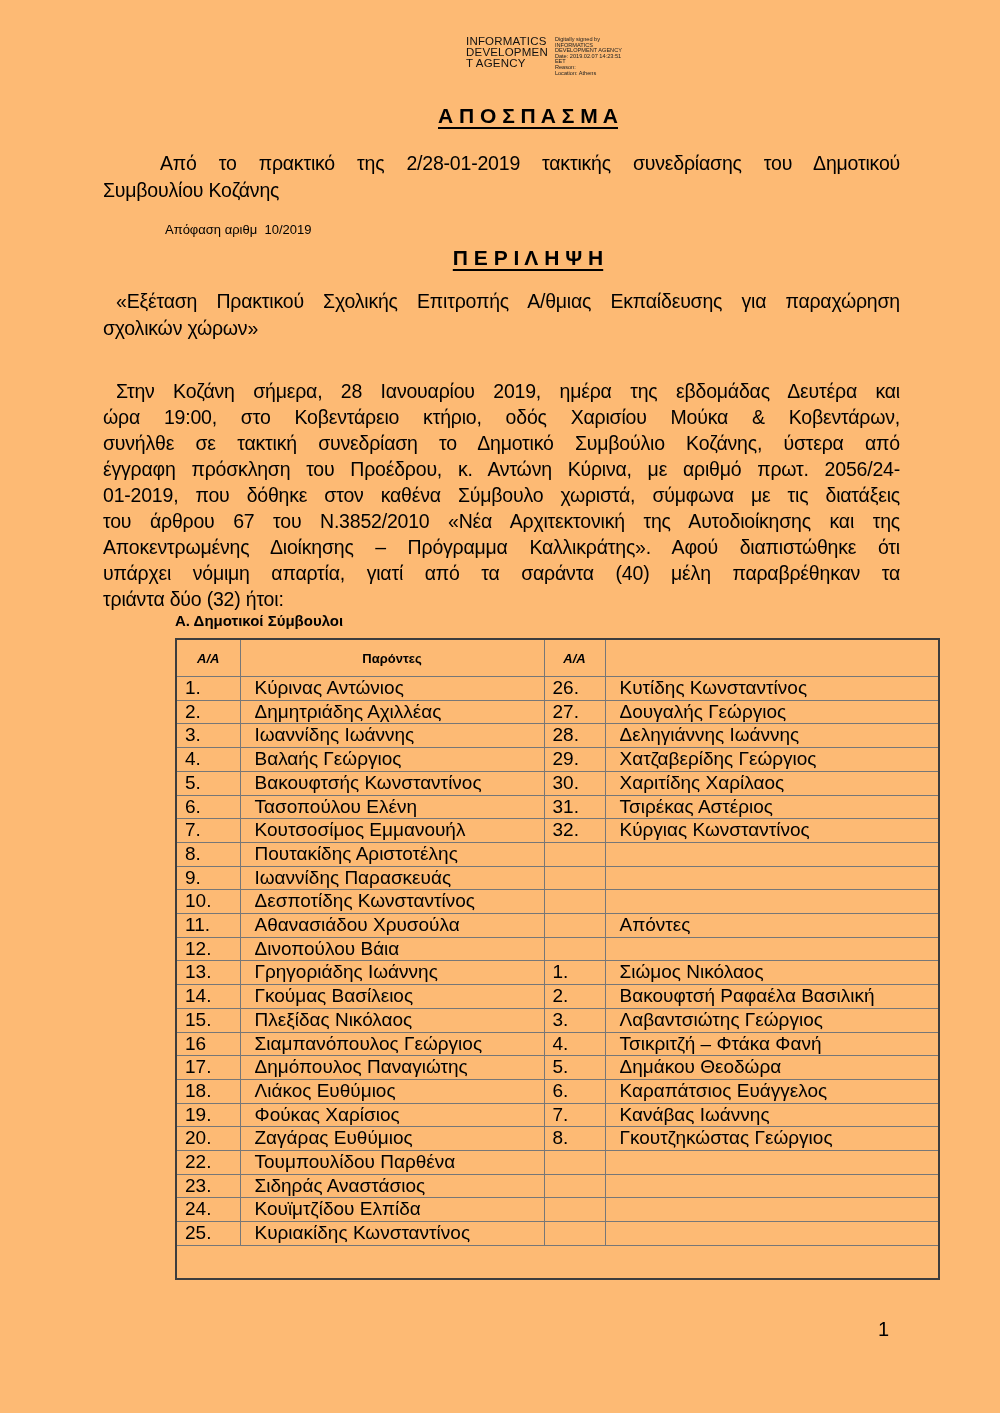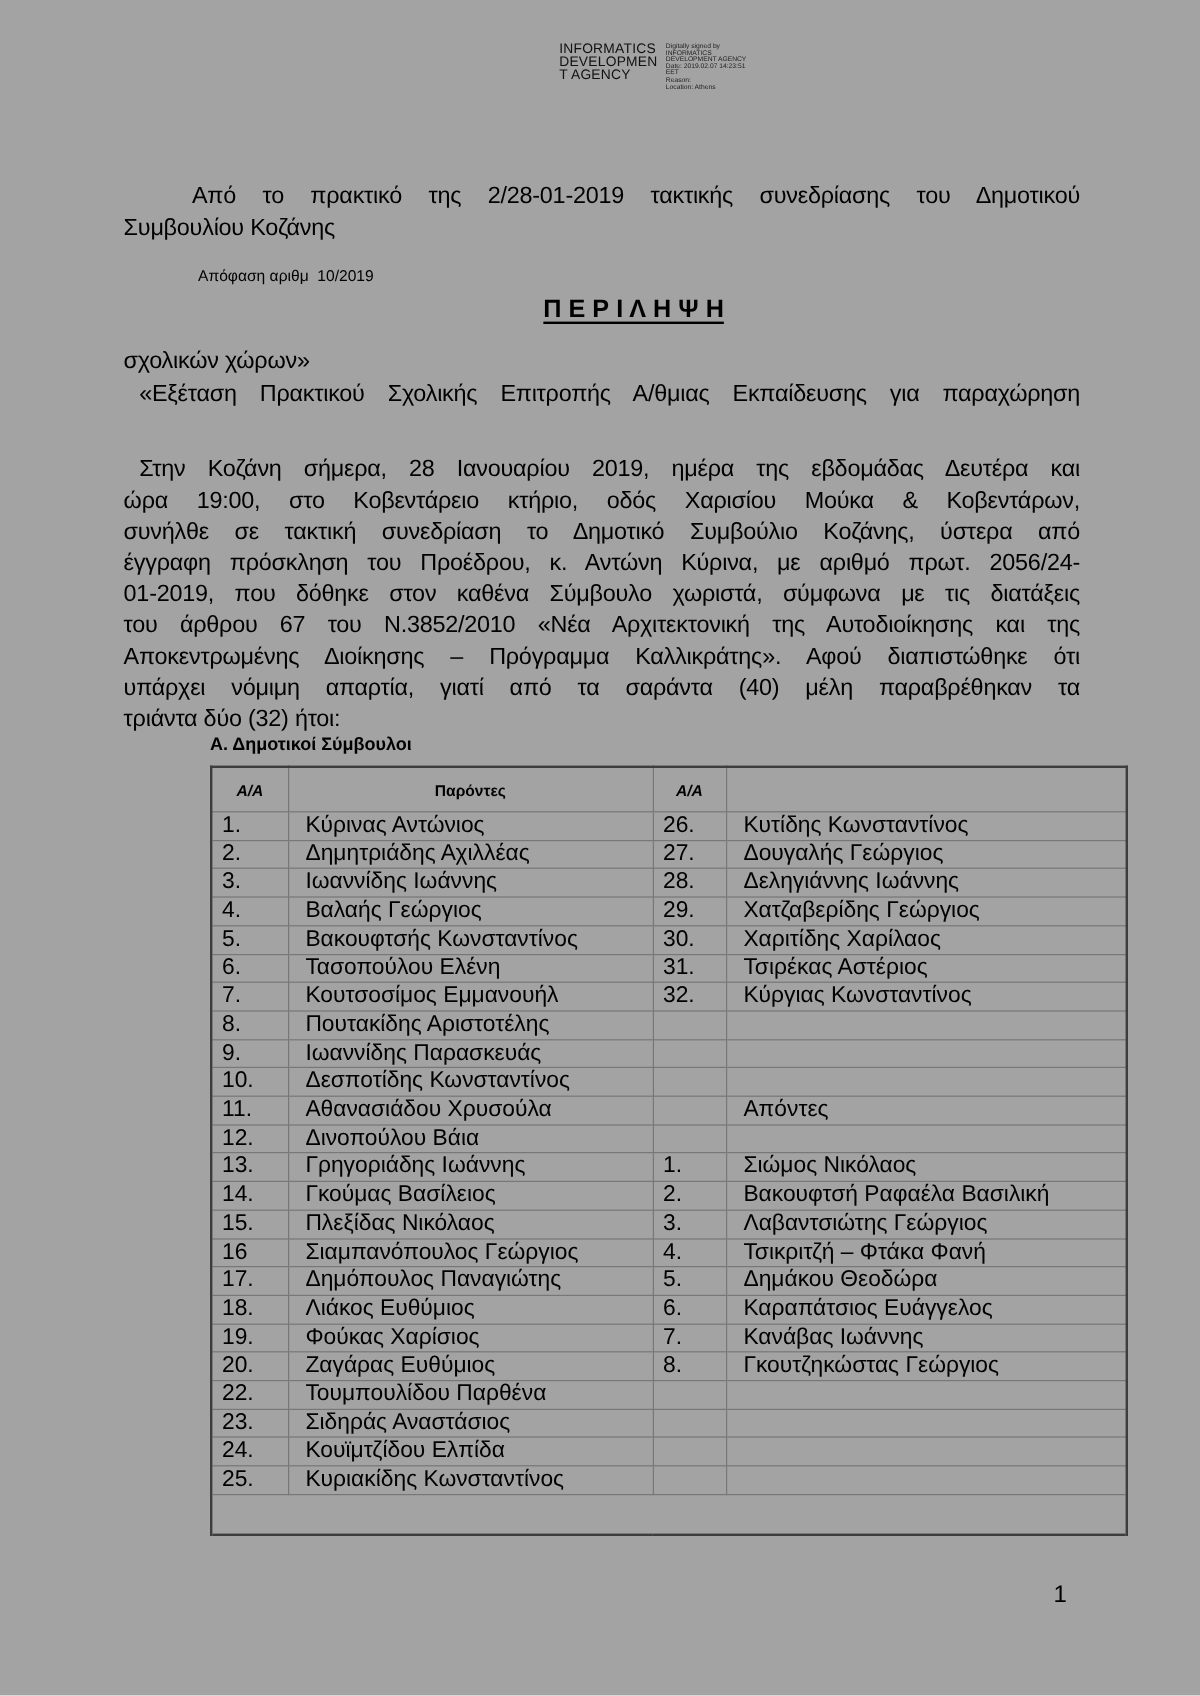--- a/index.html
+++ b/index.html
@@ -1,17 +1,17 @@
 <!DOCTYPE html>
 <html><head>
 <meta charset="utf-8">
 <style>
   html,body{margin:0;padding:0;background:#ffffff;}
   .page{
-    position:relative;width:1000px;height:1413px;background:#a3a3a3;
+    position:relative;width:1000px;height:1413px;background:#fdba74;
     font-family:"Liberation Sans","DejaVu Sans",sans-serif;color:#000;overflow:hidden;
   }
   
   .sig{position:absolute;left:466px;top:36px;display:flex;gap:7px;align-items:flex-start;}
   .sig-name{font-size:11.5px;line-height:11px;white-space:pre-line;letter-spacing:.2px;color:#111;}
   .sig-details{font-size:5.6px;line-height:5.6px;white-space:pre-line;padding-top:1px;color:#222;}
   
   .h-center{position:absolute;left:55px;width:946px;text-align:center;font-weight:bold;
     font-size:21px;text-decoration:underline;text-decoration-thickness:2px;text-underline-offset:4px;}
   .title{top:104px;}
@@ -55,33 +55,34 @@
 T AGENCY</div>
     <div class="sig-details">Digitally signed by
 INFORMATICS
 DEVELOPMENT AGENCY
 Date: 2019.02.07 14:23:51
 EET
 Reason:
 Location: Athens</div>
   </div>
 
+  <div class="h-center title">Α Π Ο Σ Π Α Σ Μ Α</div>
 
   <div class="para intro" id="intro">
       <div class="ln" style="padding-left: 57px;">Από το πρακτικό  της 2/28-01-2019 τακτικής συνεδρίασης του Δημοτικού</div>
       <div class="ln last">Συμβουλίου Κοζάνης</div>
     </div>
 
   <div class="decision">Απόφαση αριθμ  10/2019</div>
 
   <div class="h-center summary">Π Ε Ρ Ι Λ Η Ψ Η</div>
 
   <div class="para quote" id="quote">
+      <div class="ln" style="padding-left: 13px;">«Εξέταση Πρακτικού Σχολικής Επιτροπής Α/θμιας Εκπαίδευσης για παραχώρηση</div>
       <div class="ln last">σχολικών χώρων»</div>
-      <div class="ln" style="padding-left: 13px;">«Εξέταση Πρακτικού Σχολικής Επιτροπής Α/θμιας Εκπαίδευσης για παραχώρηση</div>
     </div>
 
   <div class="para bodyp" id="bodyp">
       <div class="ln" style="padding-left: 13px;">Στην Κοζάνη σήμερα, 28 Ιανουαρίου 2019, ημέρα της  εβδομάδας Δευτέρα και</div>
       <div class="ln">ώρα 19:00, στο Κοβεντάρειο κτήριο, οδός Χαρισίου Μούκα &amp; Κοβεντάρων,</div>
       <div class="ln">συνήλθε σε τακτική συνεδρίαση το Δημοτικό Συμβούλιο Κοζάνης, ύστερα από</div>
       <div class="ln">έγγραφη πρόσκληση του Προέδρου, κ. Αντώνη Κύρινα, με αριθμό πρωτ. 2056/24-</div>
       <div class="ln">01-2019, που δόθηκε στον καθένα Σύμβουλο χωριστά,  σύμφωνα με τις διατάξεις</div>
       <div class="ln">του άρθρου 67 του Ν.3852/2010 «Νέα Αρχιτεκτονική της Αυτοδιοίκησης και της</div>
       <div class="ln">Αποκεντρωμένης Διοίκησης – Πρόγραμμα Καλλικράτης». Αφού διαπιστώθηκε ότι</div>

